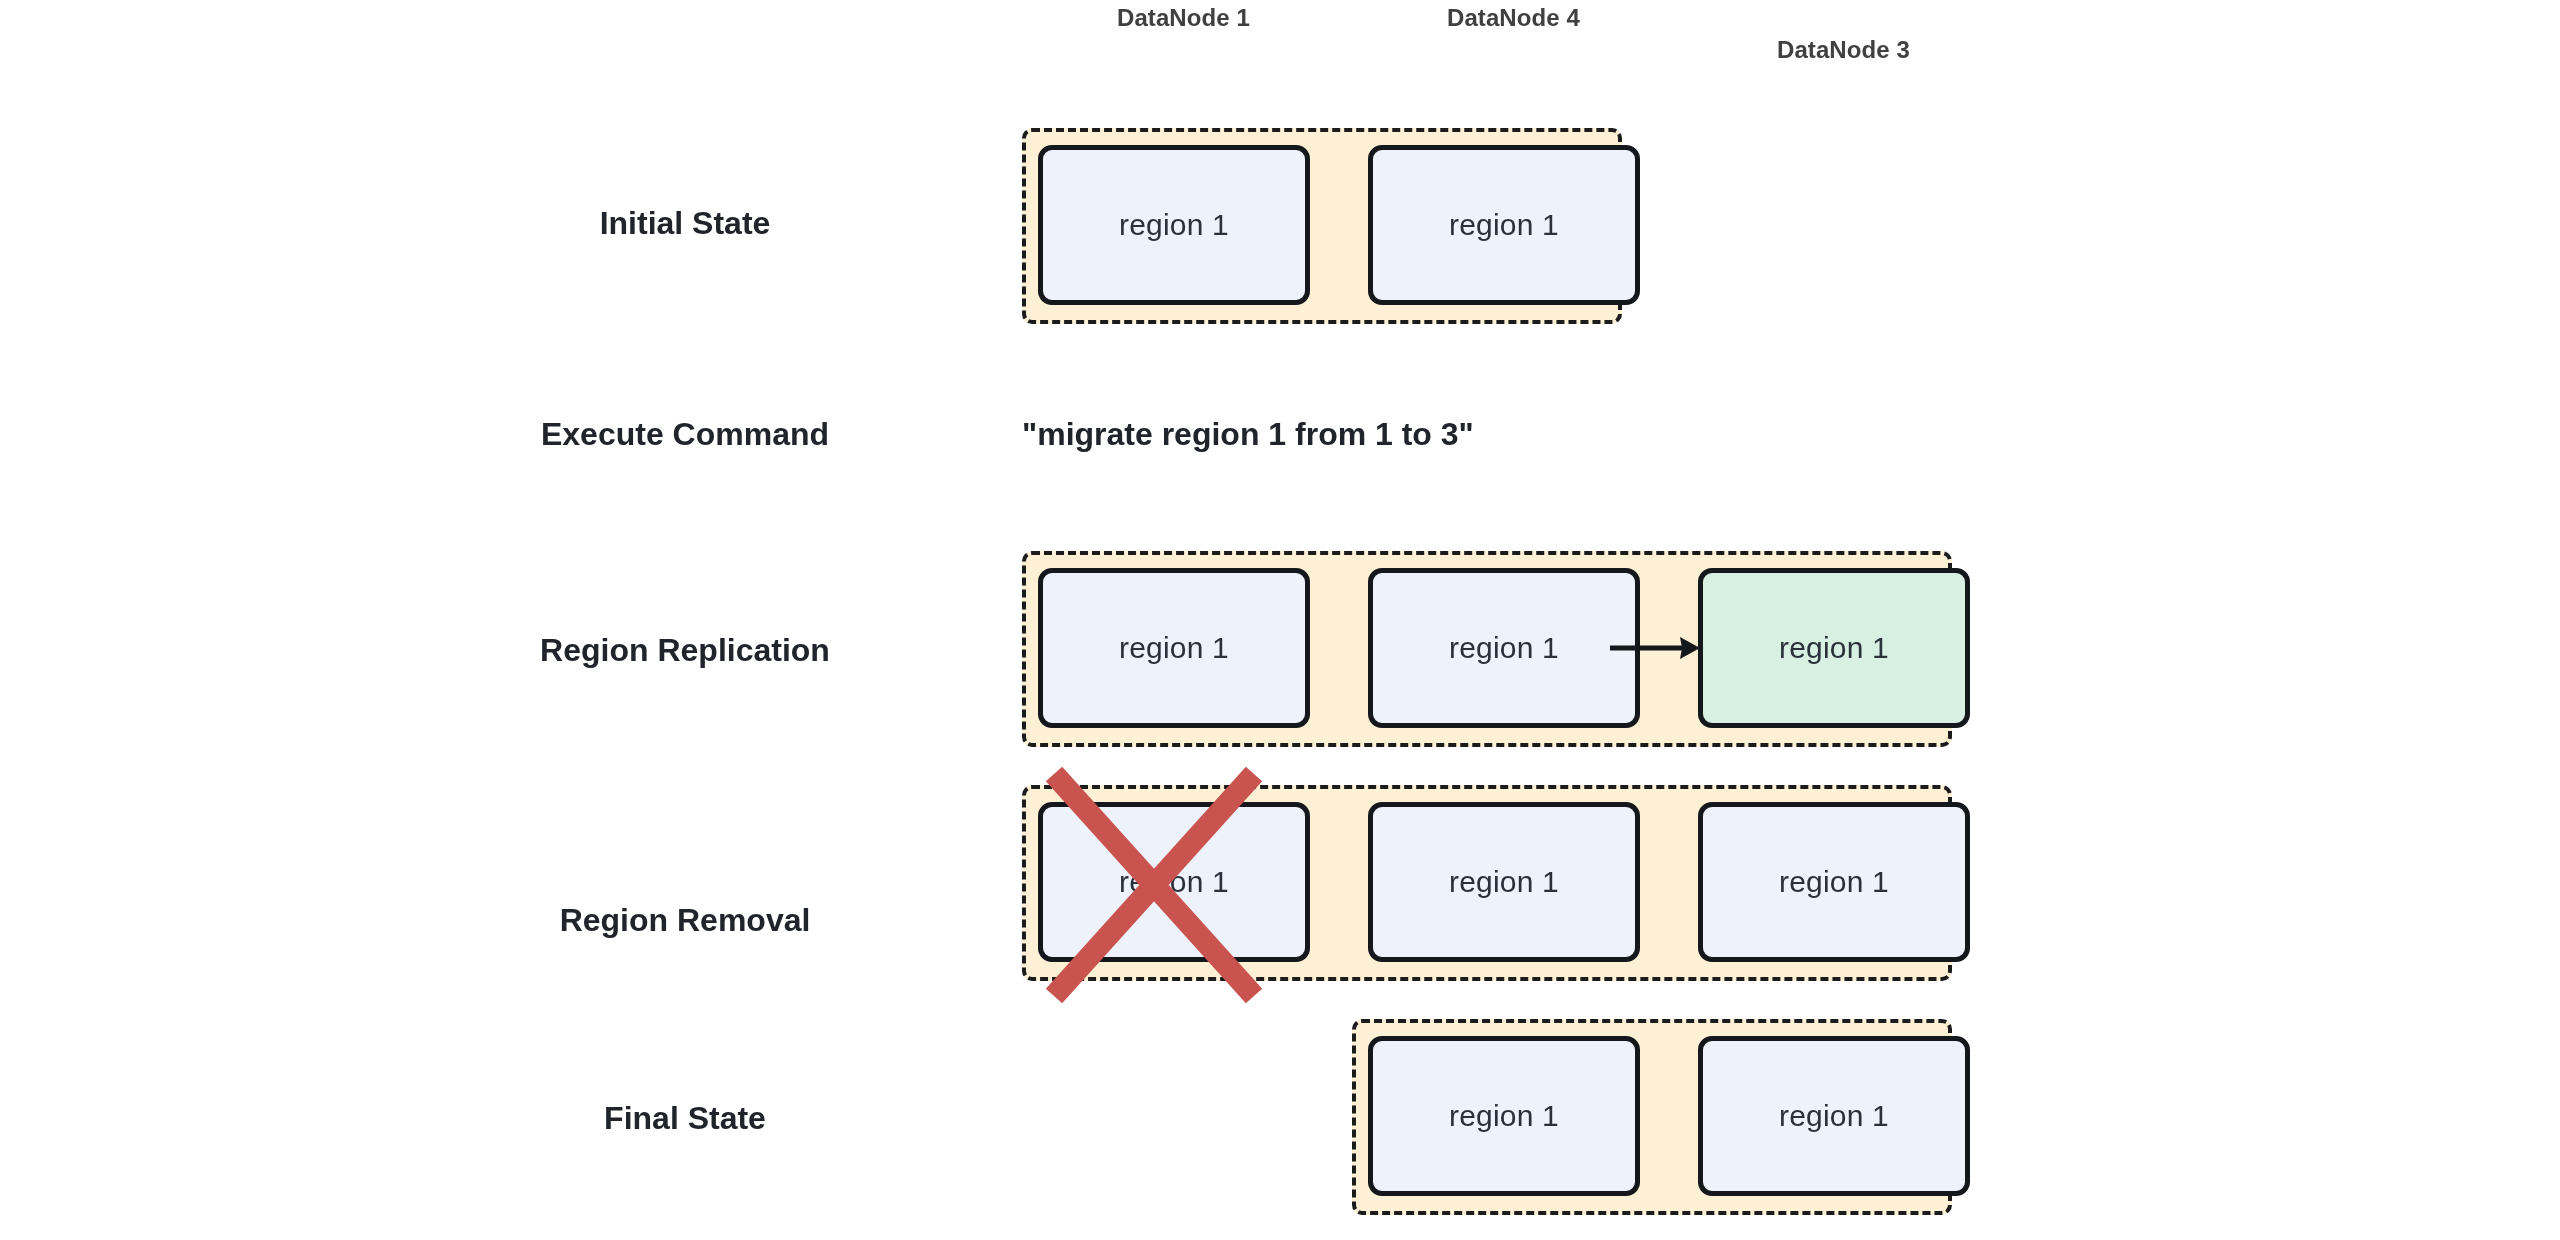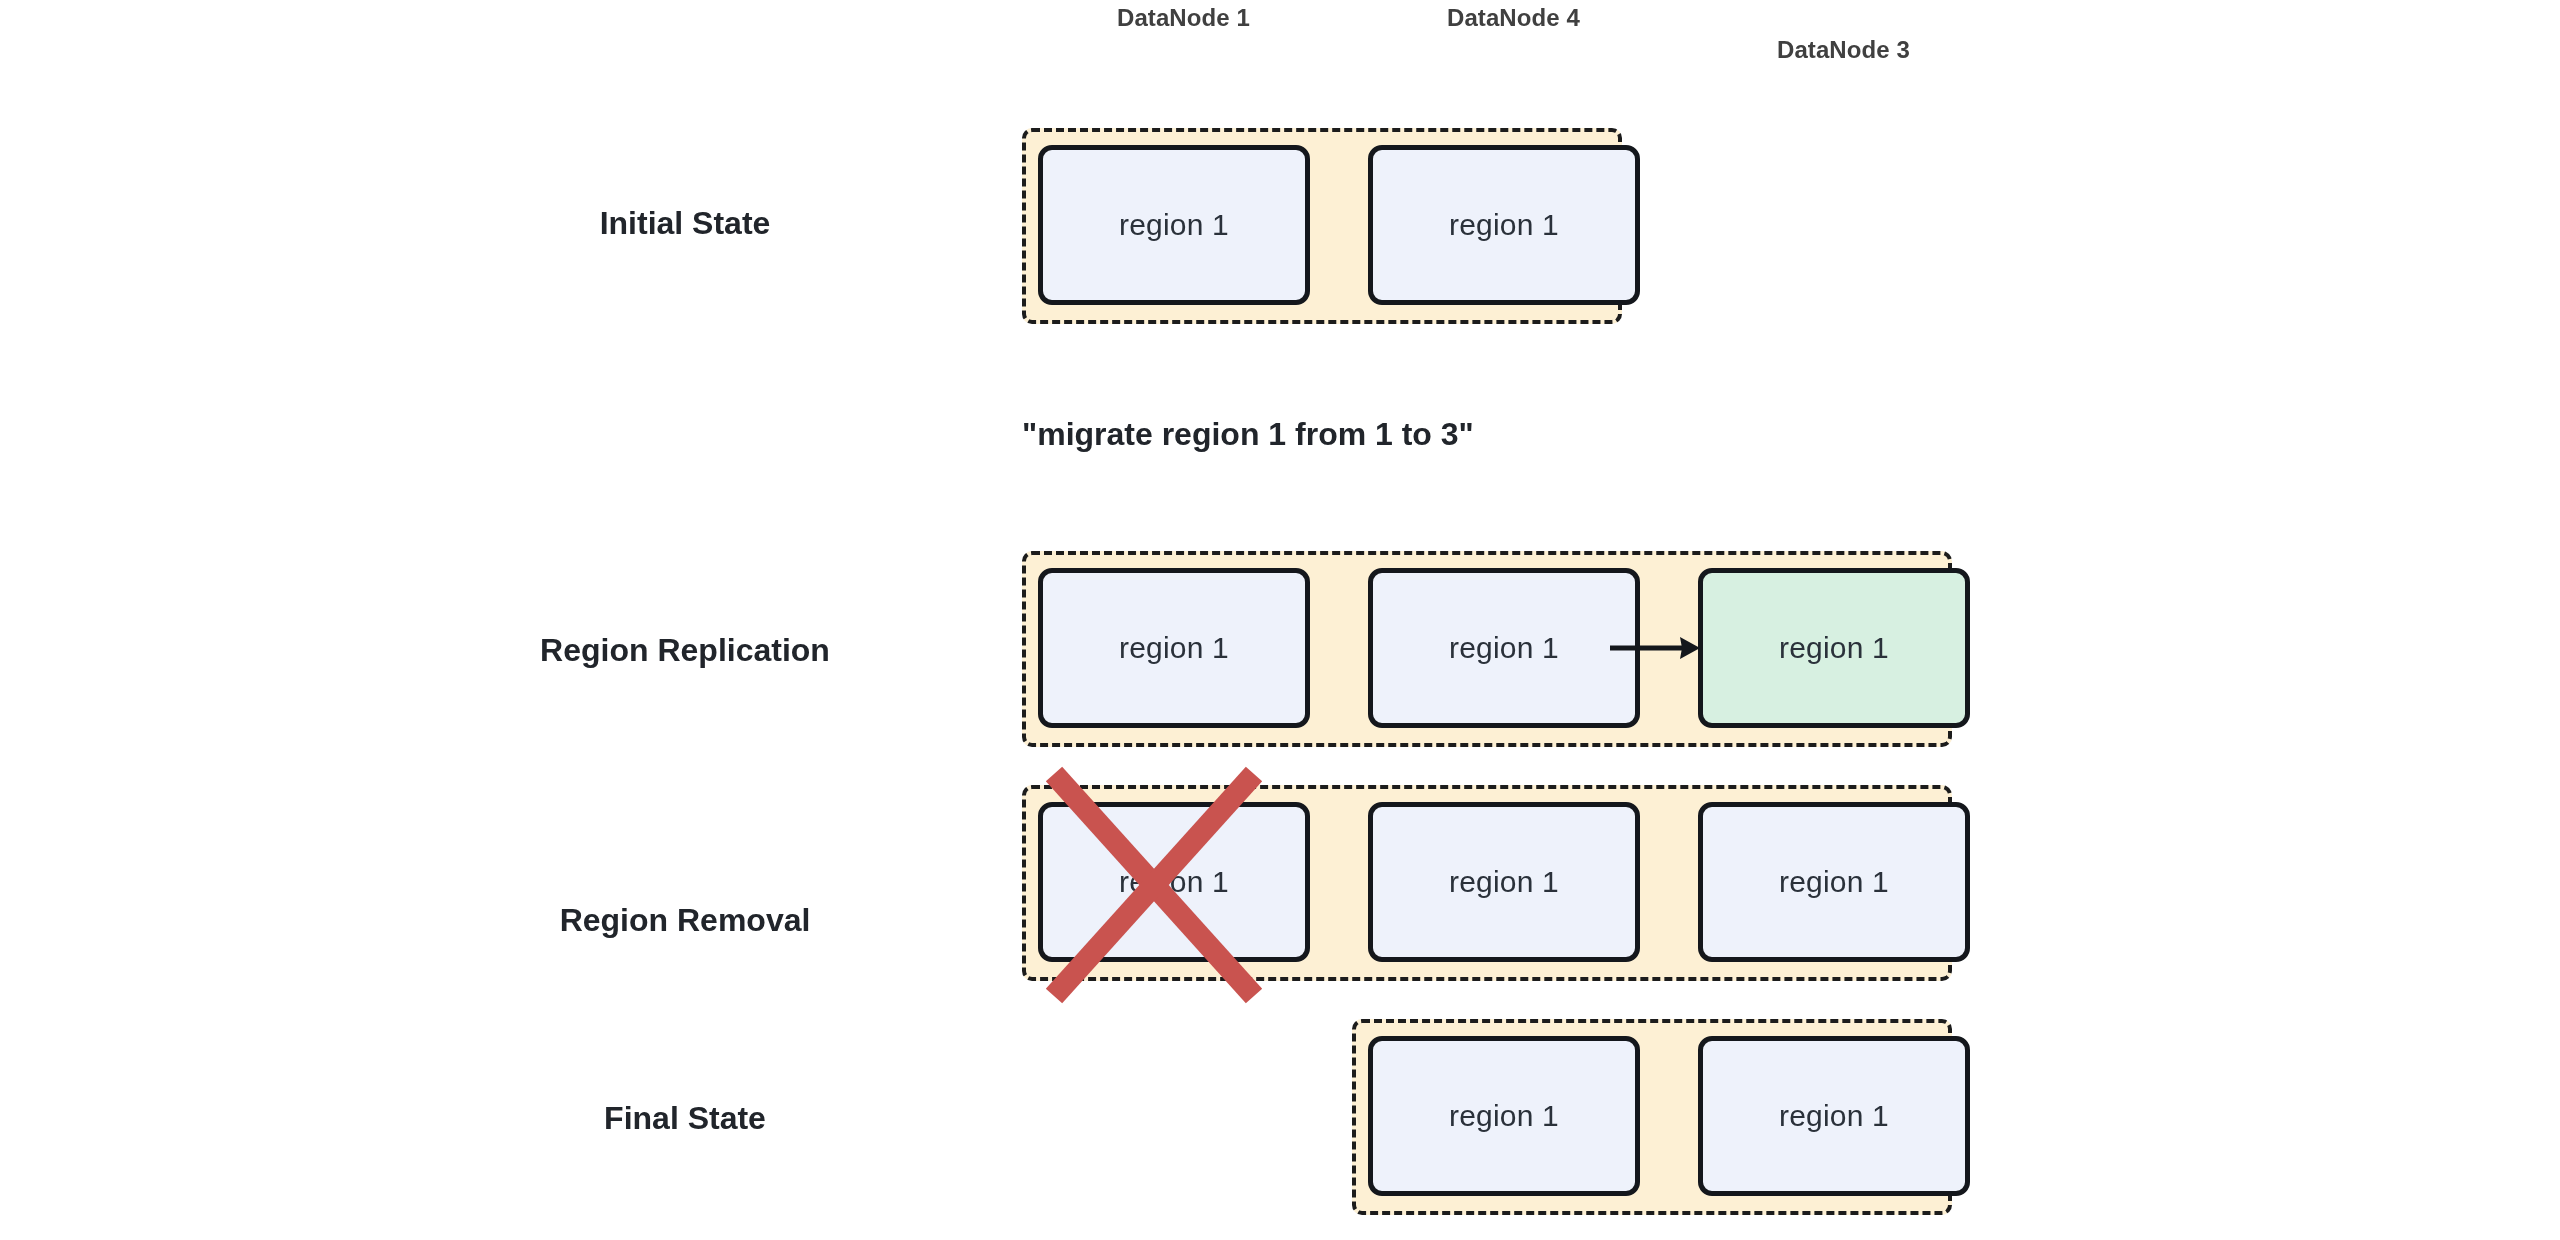--- a/index.html
+++ b/index.html
@@ -105,20 +105,21 @@
   <div class="col-header" style="left:1340px;">DataNode 4</div>
   <div class="col-header" style="left:1670px;margin-top:32px;">DataNode 3</div>
 
   <div class="row-label" style="top:205px;">Initial State</div>
 
   <div class="group-box" style="left:1022px; top:128px; width:600px; height:196px;"></div>
 
   <div class="region-box blue" style="left:1038px; top:145px;">region 1</div>
   <div class="region-box blue" style="left:1368px; top:145px;">region 1</div>
 
+  <div class="row-label" style="top:416px;">Execute Command</div>
 
   <div class="command-text" style="left:1022px; top:416px;">"migrate region 1 from 1 to 3"</div>
 
   <div class="row-label" style="top:632px;">Region Replication</div>
 
   <div class="group-box" style="left:1022px; top:551px; width:930px; height:196px;"></div>
 
   <div class="region-box blue" style="left:1038px; top:568px;">region 1</div>
   <div class="region-box blue" style="left:1368px; top:568px;">region 1</div>
   <div class="region-box green" style="left:1698px; top:568px;">region 1</div>

